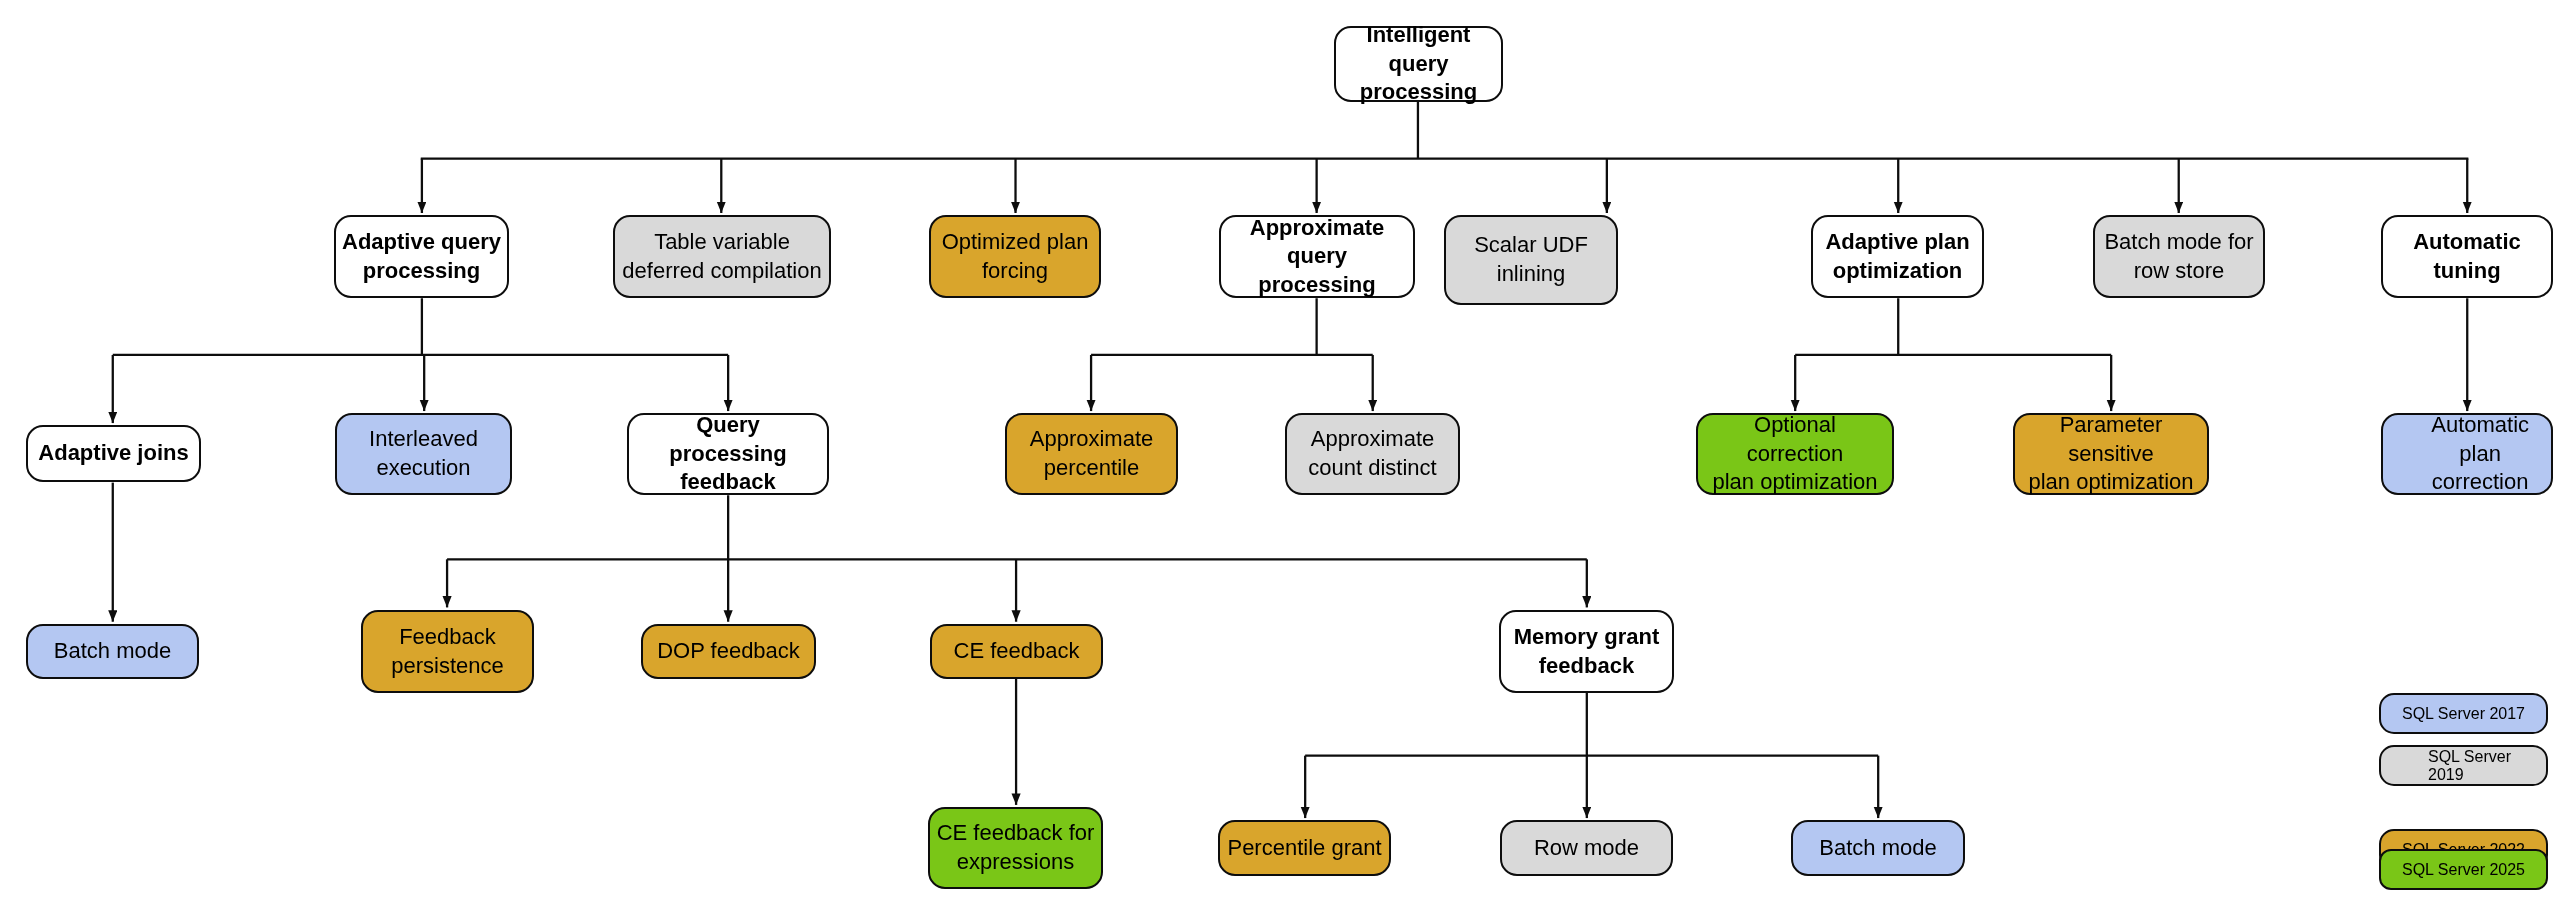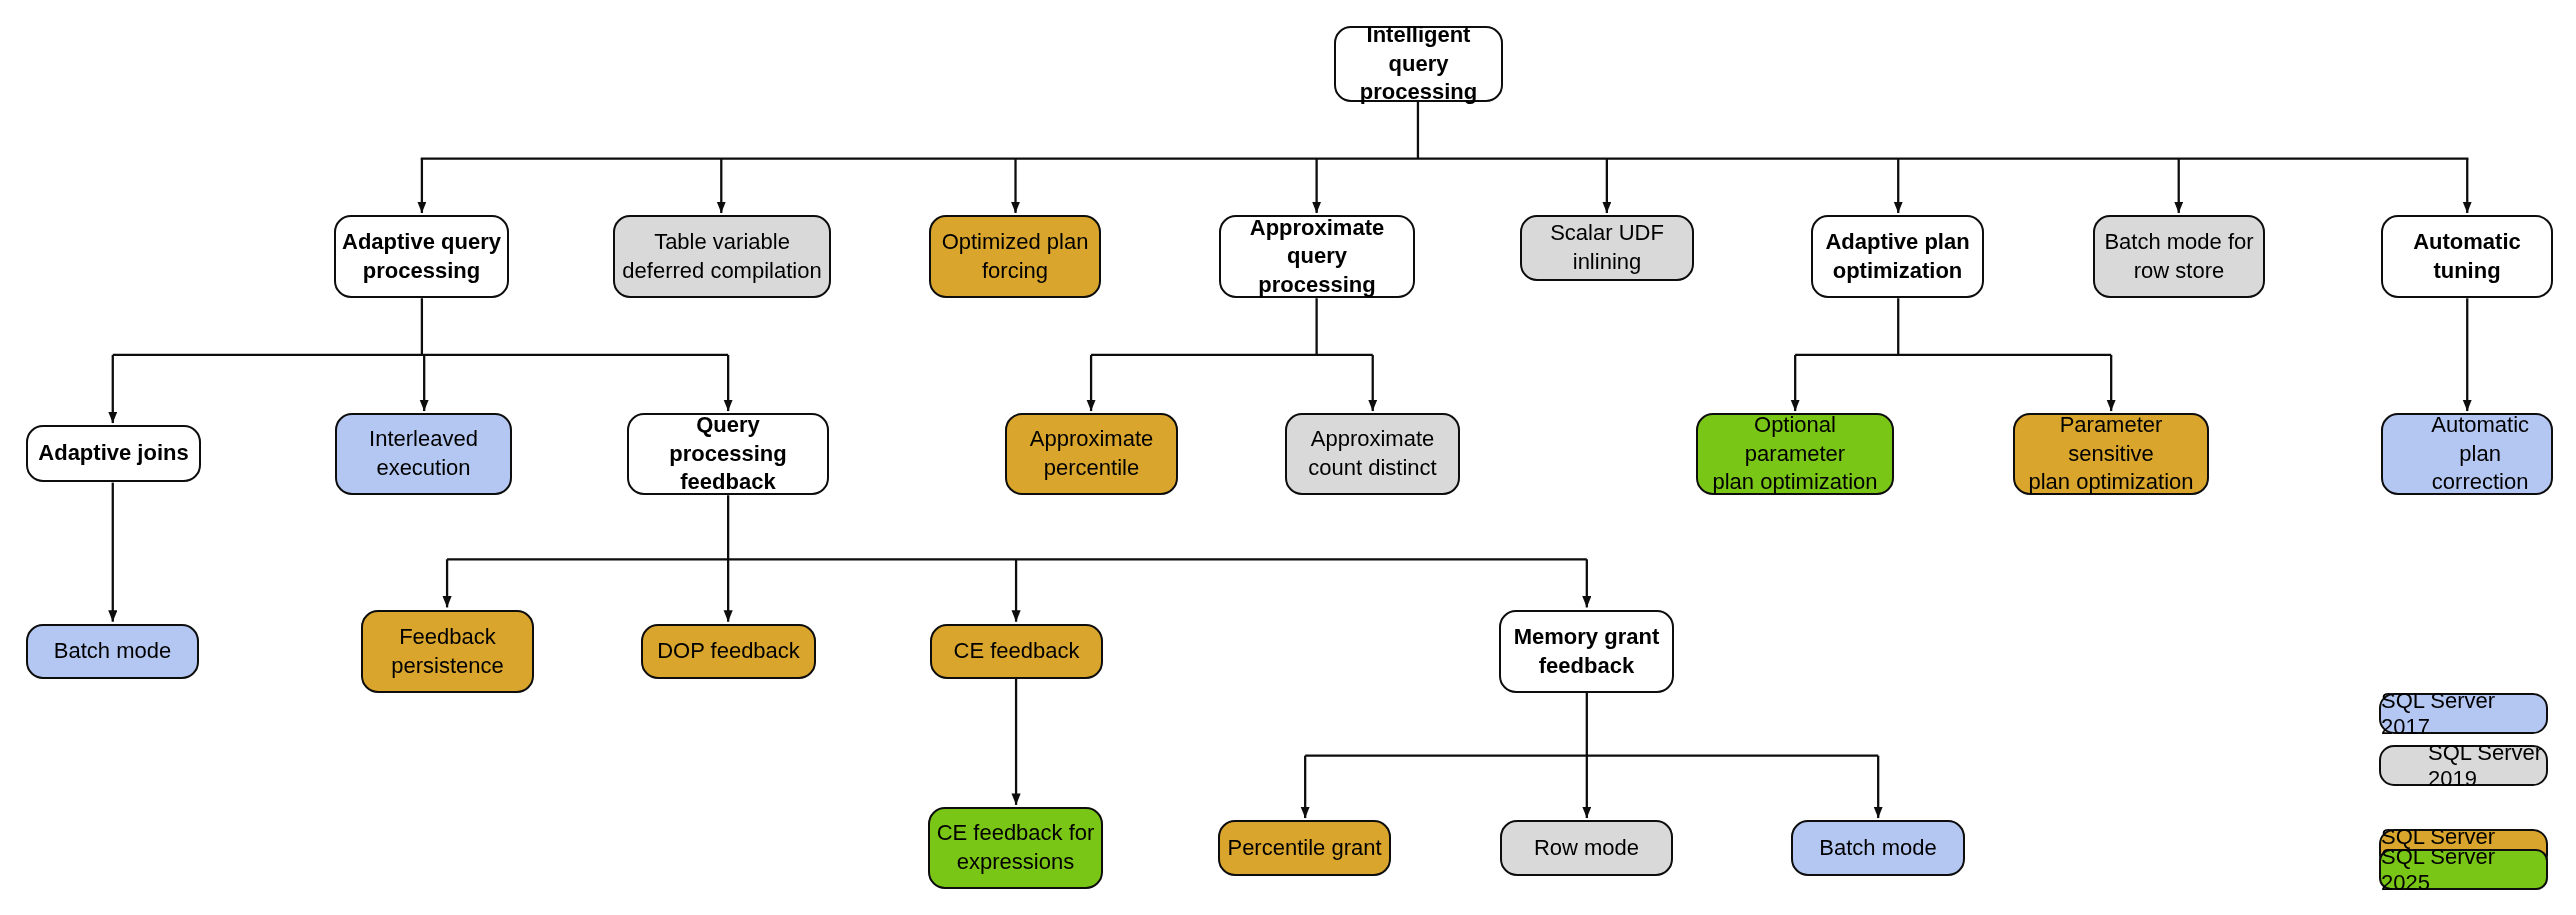--- a/index.html
+++ b/index.html
@@ -25,21 +25,21 @@
   .node.bold{font-weight:bold;}
   .node[data-color="white"]{background:var(--white,#ffffff);}
   .node[data-color="gray"]{background:var(--gray,#d9d9d9);}
   .node[data-color="gold"]{background:var(--gold,#d9a52c);}
   .node[data-color="blue"]{background:var(--blue,#b4c7f2);}
   .node[data-color="green"]{background:var(--green,#7ac617);}
   .legend-item{
     position:absolute;box-sizing:border-box;
     display:flex;align-items:center;justify-content:center;
     border:2px solid var(--border,#0d0d0d);
-    border-radius:15px;font-size:22px;color:#000;
+    border-radius:15px;font-size:16px;color:#000;
   }
   .legend-item[data-color="gray"]{background:var(--gray,#d9d9d9);padding-left:47px;}
   .legend-item[data-color="gold"]{background:var(--gold,#d9a52c);margin-top:32px;}
   .legend-item[data-color="blue"]{background:var(--blue,#b4c7f2);}
   .legend-item[data-color="green"]{background:var(--green,#7ac617);border-radius:12px;}
 </style>
 </head>
 <body>
 
 <div class="canvas">
@@ -97,39 +97,39 @@
 processing</div>
 
   <div class="node bold" style="left:334px;top:215px;width:175px;height:83px;" data-color="white">Adaptive query
 processing</div>
   <div class="node" style="left:613px;top:215px;width:218px;height:83px;" data-color="gray">Table variable
 deferred compilation</div>
   <div class="node" style="left:929px;top:215px;width:172px;height:83px;" data-color="gold">Optimized plan
 forcing</div>
   <div class="node bold" style="left:1219px;top:215px;width:196px;height:83px;" data-color="white">Approximate
 query processing</div>
-  <div class="node" style="left:1520px;top:215px;width:174px;height:66px;" data-color="gray">Scalar UDF
+  <div class="node" style="left:1444px;top:215px;width:174px;height:90px;" data-color="gray">Scalar UDF
 inlining</div>
   <div class="node bold" style="left:1811px;top:215px;width:173px;height:83px;" data-color="white">Adaptive plan
 optimization</div>
   <div class="node" style="left:2093px;top:215px;width:172px;height:83px;" data-color="gray">Batch mode for
 row store</div>
   <div class="node bold" style="left:2381px;top:215px;width:172px;height:83px;" data-color="white">Automatic
 tuning</div>
 
   <div class="node bold" style="left:26px;top:425px;width:175px;height:57px;" data-color="white">Adaptive joins</div>
   <div class="node" style="left:335px;top:413px;width:177px;height:82px;" data-color="blue">Interleaved
 execution</div>
   <div class="node bold" style="left:627px;top:413px;width:202px;height:82px;" data-color="white">Query processing
 feedback</div>
   <div class="node" style="left:1005px;top:413px;width:173px;height:82px;" data-color="gold">Approximate
 percentile</div>
   <div class="node" style="left:1285px;top:413px;width:175px;height:82px;" data-color="gray">Approximate
 count distinct</div>
-  <div class="node" style="left:1696px;top:413px;width:198px;height:82px;" data-color="green">Optional parameter
+  <div class="node" style="left:1696px;top:413px;width:198px;height:82px;" data-color="green">Optional correction
 plan optimization</div>
   <div class="node" style="left:2013px;top:413px;width:196px;height:82px;" data-color="gold">Parameter sensitive
 plan optimization</div>
   <div class="node" style="left:2381px;top:413px;width:172px;height:82px;padding-left:32px;" data-color="blue">Automatic plan
 correction</div>
 
   <div class="node" style="left:26px;top:624px;width:173px;height:55px;" data-color="blue">Batch mode</div>
   <div class="node" style="left:361px;top:610px;width:173px;height:83px;" data-color="gold">Feedback
 persistence</div>
   <div class="node" style="left:641px;top:624px;width:175px;height:55px;" data-color="gold">DOP feedback</div>

